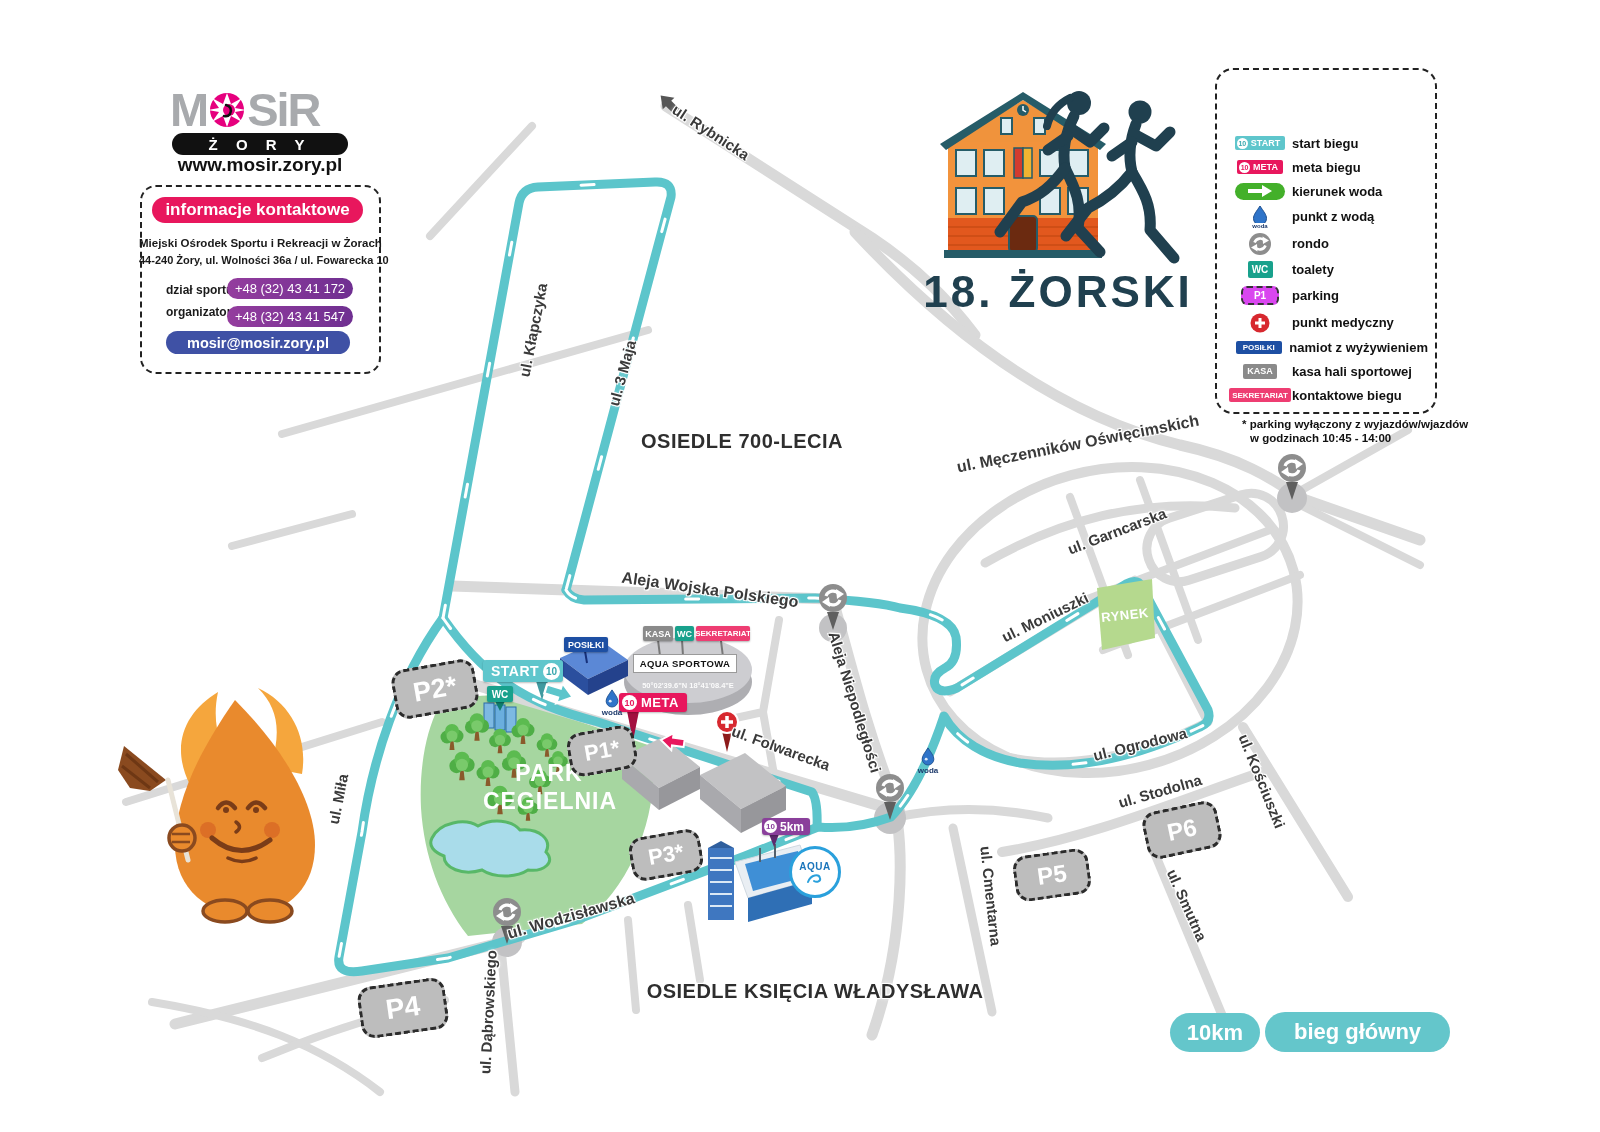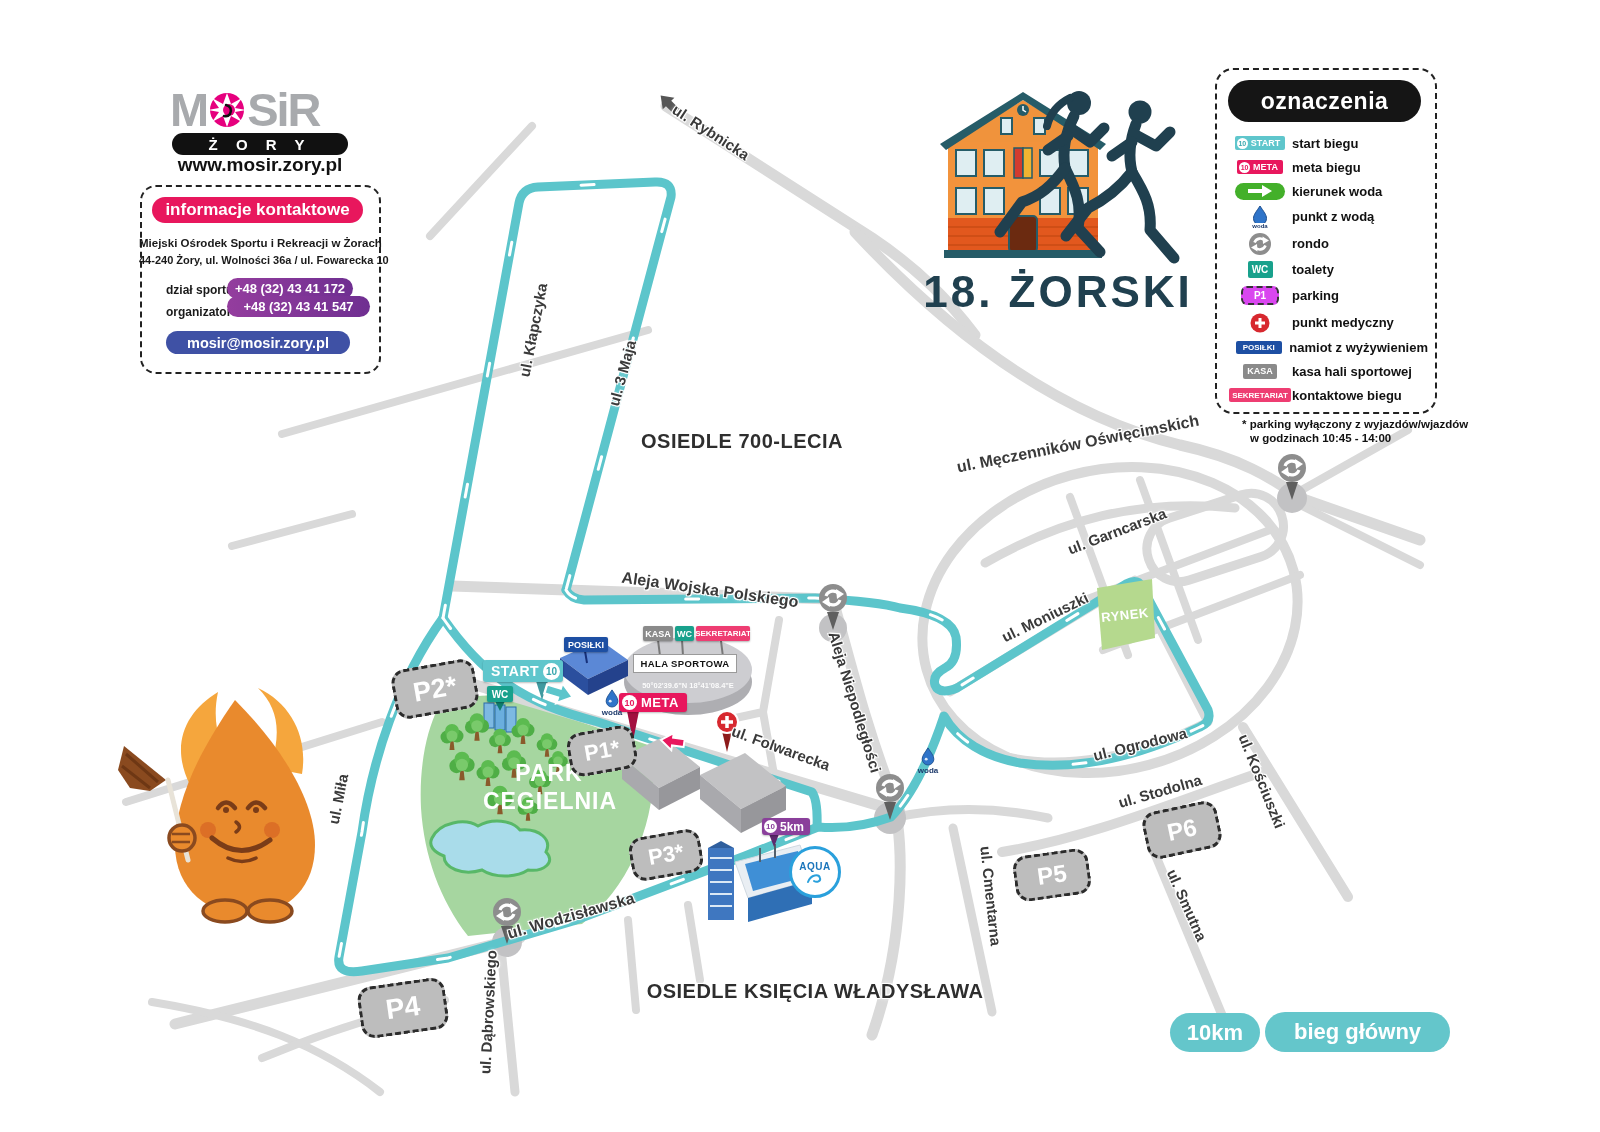--- a/index.html
+++ b/index.html
@@ -31,21 +31,21 @@
   .mosir-word .l{font-size:47px;letter-spacing:-2px;line-height:1;}
   .zory-pill{position:absolute;background:#111;border-radius:12px;color:#fff;font-weight:bold;
              display:flex;align-items:center;justify-content:center;}
   .mosir-url{position:absolute;font-weight:bold;color:#111;font-size:19px;}
   .contact-box{position:absolute;border:2px dashed #222;border-radius:16px;background:#fff;}
   .contact-title{position:absolute;background:#e8175d;border-radius:13px;color:#fff;font-weight:bold;font-size:17px;
                  display:flex;align-items:center;justify-content:center;}
   .contact-line{position:absolute;font-weight:bold;font-size:11.5px;color:#1a1a1a;white-space:nowrap;text-align:center;width:240px;}
   .phone-label{position:absolute;font-weight:bold;font-size:12px;color:#1a1a1a;}
   .phone-pill{position:absolute;background:linear-gradient(90deg,#943d9e,#6f2f91);border-radius:11px;color:#fff;
-              font-weight:bold;font-size:13px;display:flex;align-items:center;justify-content:center;}
+              font-weight:normal;font-size:13px;display:flex;align-items:center;justify-content:center;}
   .email-pill{position:absolute;background:#3f51a5;border-radius:12px;color:#fff;font-weight:bold;font-size:14.5px;
               display:flex;align-items:center;justify-content:center;}
 
   
   .evt{position:absolute;color:#20404f;font-weight:bold;white-space:nowrap;}
 
   
   .legend-box{position:absolute;border:2.5px dashed #222;border-radius:18px;background:#fff;}
   .legend-title{position:absolute;background:#151515;border-radius:21px;color:#fff;font-weight:bold;font-size:23px;
                 display:flex;align-items:center;justify-content:center;letter-spacing:.5px;}
@@ -362,21 +362,21 @@
   </div>
   <div class="flag" style="left:487px;top:686px;width:26px;height:16px;background:#18a18c;font-size:10px;z-index:3">WC</div>
   <div class="flag" style="left:643px;top:626px;width:30px;height:15px;background:#8a8a8a;font-size:9px;z-index:3">KASA</div>
   <div class="flag" style="left:675px;top:626px;width:19px;height:15px;background:#18a18c;font-size:9px;z-index:3">WC</div>
   <div class="flag" style="left:696px;top:626px;width:54px;height:15px;background:#ee3d72;font-size:8px;z-index:3">SEKRETARIAT</div>
   <div class="flag" style="left:564px;top:637px;width:44px;height:15px;background:#1d4fa3;font-size:9px;z-index:3">POSIŁKI</div>
   <div class="pill" style="left:762px;top:818px;height:17px;background:#8a3f9b;padding:0 6px 0 2px;gap:3px;z-index:3">
     <span class="n10" style="width:13px;height:13px;color:#8a3f9b;font-size:8px">10</span>
     <span style="font-size:12px">5km</span>
   </div>
-  <div class="hala-banner" style="left:633px;top:654px;width:102px;height:17px;z-index:3">HALA SPORTOWA</div>
+  <div class="hala-banner" style="left:633px;top:654px;width:102px;height:17px;z-index:3">AQUA SPORTOWA</div>
   <div class="hala-coords" style="left:688px;top:681px;z-index:3;transform:translate(-50%,0)">50°02'39.6"N 18°41'08.4"E</div>
   <div class="woda-lbl" style="left:612px;top:708px;z-index:3;transform:translate(-50%,0)">woda</div>
   <div class="woda-lbl" style="left:928px;top:766px;z-index:3;transform:translate(-50%,0)">woda</div>
   <div class="aqua" style="left:789px;top:846px;z-index:3">
     <span>AQUA</span>
     <svg width="20" height="12" viewBox="0 0 20 12">
         <path d="M3 10 C6 2 14 2 15 6 C16 9 12 11 9 9" stroke="#2aa0dc" stroke-width="2" fill="none" stroke-linecap="round"></path>
       </svg>
   </div>
 
@@ -395,27 +395,26 @@
   </div>
   <div class="mosir-url" style="left:260px;top:165px;z-index:4;transform:translate(-50%,-50%)">www.mosir.zory.pl</div>
 
   <div class="contact-box" style="left:140px;top:185px;width:237px;height:185px;z-index:4"></div>
   <div class="contact-title" style="left:152px;top:197px;width:211px;height:26px;z-index:5">informacje kontaktowe</div>
   <div class="contact-line" style="left:139px;top:237px;z-index:5">Miejski Ośrodek Sportu i Rekreacji w Żorach</div>
   <div class="contact-line" style="left:139px;top:254px;z-index:5;font-size:11px">44-240 Żory, ul. Wolności 36a / ul. Fowarecka 10</div>
   <div class="phone-label" style="left:166px;top:283px;z-index:5">dział sportu</div>
   <div class="phone-pill" style="left:227px;top:278px;width:126px;height:21px;z-index:5">+48 (32) 43 41 172</div>
   <div class="phone-label" style="left:166px;top:305px;z-index:5">organizator</div>
-  <div class="phone-pill" style="left:227px;top:296px;width:143px;height:21px;z-index:5">+48 (32) 43 41 547</div>
+  <div class="phone-pill" style="left:227px;top:306px;width:126px;height:21px;z-index:5">+48 (32) 43 41 547</div>
   <div class="email-pill" style="left:166px;top:331px;width:184px;height:23px;z-index:5">mosir@mosir.zory.pl</div>
 
   <div class="evt" style="left:1058px;top:292px;z-index:4;font-size:44px;letter-spacing:3px;transform:translate(-50%,-50%)">18. ŻORSKI</div>
 
   <div class="legend-box" style="left:1215px;top:68px;width:218px;height:342px;z-index:4"></div>
-  <div class="legend-title" style="left:1228px;top:80px;width:193px;height:42px;z-index:5">oznaczenia</div>
   <div class="legend-rows" style="left:1228px;top:131px;width:200px;z-index:5">
 
     <div class="lrow" style="height:24px">
       <span class="lico">
         <span class="mini-pill" style="background:#5fc6cc;height:14px;padding:0 5px 0 2px;gap:3px">
           <span class="mini-n" style="width:11px;height:11px;color:#3aa8ae;font-size:7px">10</span>
           <span style="font-size:9px">START</span>
         </span>
       </span>
       <span class="llab">start biegu</span>

